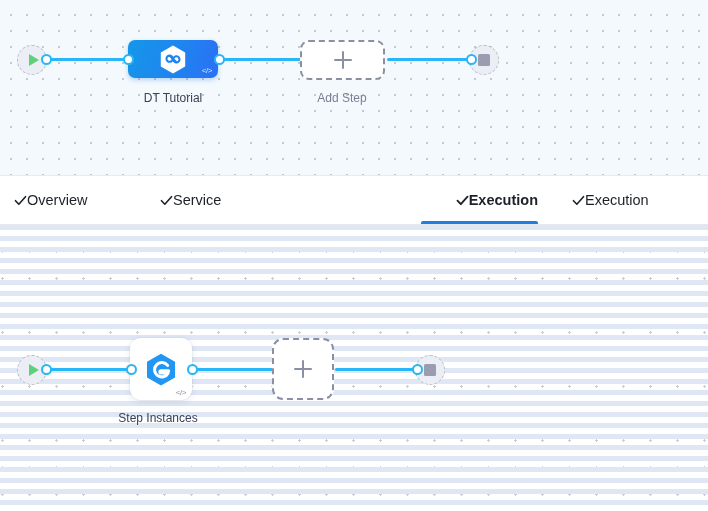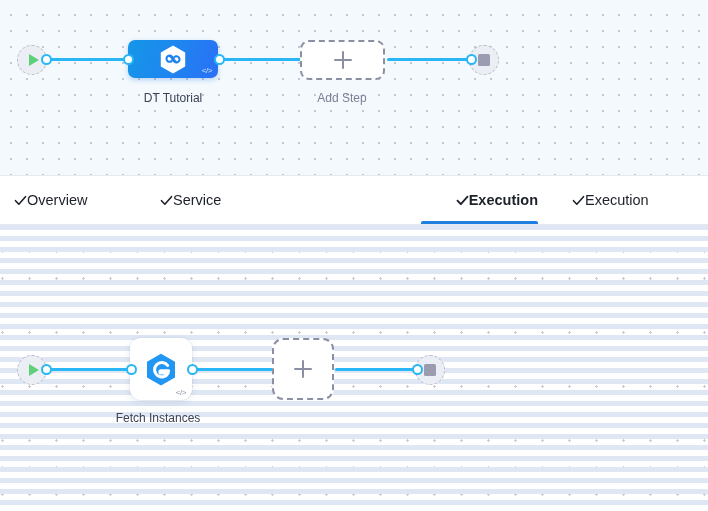--- a/index.html
+++ b/index.html
@@ -210,21 +210,21 @@
 
       <div class="node-step" style="left:130px;top:113px;">
         <svg width="30" height="33" viewBox="0 0 30 33">
           <polygon points="15,0.8 29,8.7 29,24.5 15,32.4 1,24.5 1,8.7" fill="#2196f3"></polygon>
           <path d="M21.6,12.4 a7.2,7.2 0 1,0 0.6,7.6 L15,20 a1.1,1.1 0 0,1 0,-2.2 L22.6,17.8" fill="none" stroke="#ffffff" stroke-width="3.1" stroke-linecap="round" stroke-linejoin="round"></path>
         </svg>
         <span class="code-badge on-white">&lt;/&gt;</span>
       </div>
       <div class="port" style="left:126px;top:139px;"></div>
       <div class="port" style="left:187px;top:139px;"></div>
-      <div class="node-label label-dark" style="left:83px;top:186px;width:150px;">Fetch Instances</div>
+      <div class="node-label label-dark" style="left:83px;top:186px;width:150px;">Step Instances</div>
 
       <div class="node-add add-step-box" style="left:272px;top:113px;">
         <div class="plus"></div>
       </div>
 
       <div class="endcap" style="left:415px;top:130px;">
         <div class="stop-sq"></div>
       </div>
       <div class="port" style="left:412px;top:139px;"></div>
     </div>

